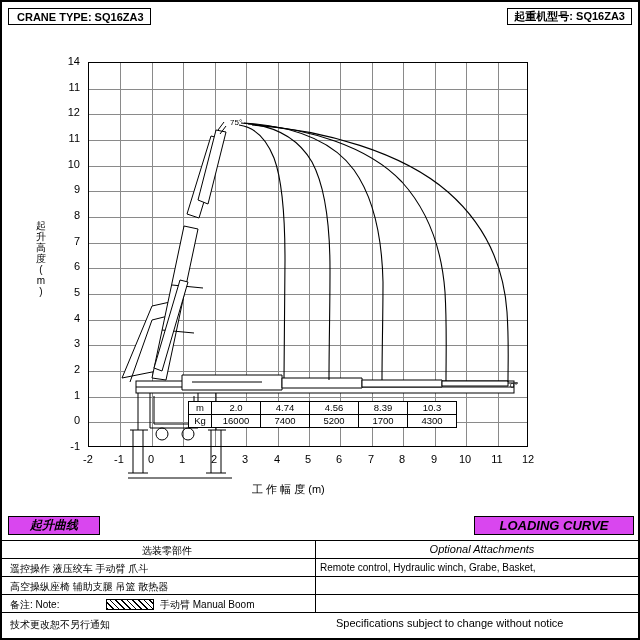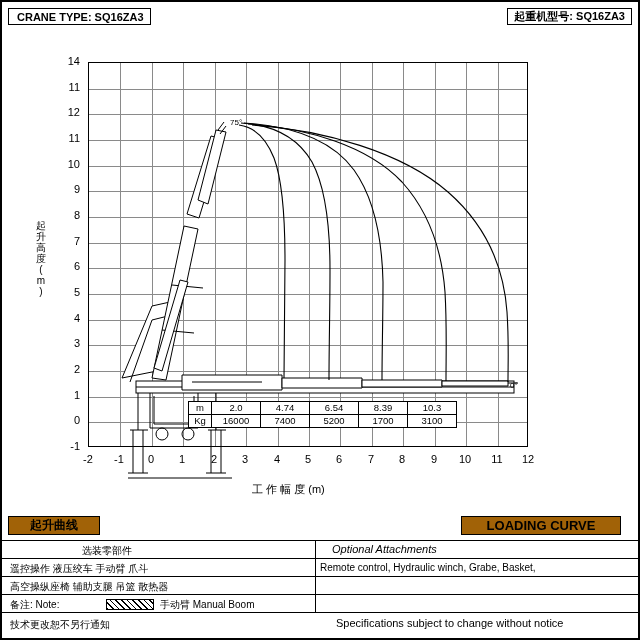--- a/index.html
+++ b/index.html
@@ -125,47 +125,48 @@
     position: absolute;
     left: 0;
     top: 498px;
     width: 636px;
     height: 138px;
   }
   .b-box {
     position: absolute;
     border: 1.5px solid #000;
     box-sizing: border-box;
-    background: #a16207;
+    background: #d946ef;
     font-weight: bold;
     display: flex;
     align-items: center;
     justify-content: center;
+    font-style: italic;
   }
   #b-left  { left: 6px;  top: 16px; height: 19px; width: 92px;  font-size: 12px; }
-  #b-right { right: 17px; top: 16px; height: 19px; width: 160px; font-size: 13px; }
+  #b-right { right: 4px; top: 16px; height: 19px; width: 160px; font-size: 13px; }
 
   .hline {
     position: absolute;
     left: 0; width: 636px;
     height: 1.4px;
     background: #000;
   }
   .vline {
     position: absolute;
     width: 1.4px;
     background: #000;
   }
 
   .cell {
     position: absolute;
     font-size: 10px;
     white-space: nowrap;
   }
-  .cell.center { }
+  .cell.center { text-align: center; }
 
   .hatch {
     display: inline-block;
     width: 46px; height: 9px;
     border: 1px solid #000;
     background: repeating-linear-gradient(45deg,#000 0 1px,#fff 1px 4px);
     vertical-align: -1px;
   }
 </style>
 </head>
@@ -271,31 +272,31 @@
 
     <div class="ang-label" style="left:228px; top:88px;">75°</div>
     <div class="ang-label" style="left:508px; top:351px;">0°</div>
 
     <table id="datatable">
       <tbody>
           <tr>
         <td class="hdr">m</td>
         <td class="val">2.0</td>
         <td class="val">4.74</td>
-        <td class="val">6.54</td>
+        <td class="val">4.56</td>
         <td class="val">8.39</td>
         <td class="val">10.3</td>
       </tr>
       <tr>
         <td class="hdr">Kg</td>
         <td class="val">16000</td>
         <td class="val">7400</td>
         <td class="val">5200</td>
         <td class="val">1700</td>
-        <td class="val">3100</td>
+        <td class="val">4300</td>
       </tr>
     </tbody>
       </table>
   <div class="tick-x" style="left: 74px; top: 423px;">-2</div>
       <div class="tick-x" style="left: 105px; top: 423px;">-1</div>
       <div class="tick-x" style="left: 137px; top: 423px;">0</div>
       <div class="tick-x" style="left: 168px; top: 423px;">1</div>
       <div class="tick-x" style="left: 200px; top: 423px;">2</div>
       <div class="tick-x" style="left: 231px; top: 423px;">3</div>
       <div class="tick-x" style="left: 263px; top: 423px;">4</div>

